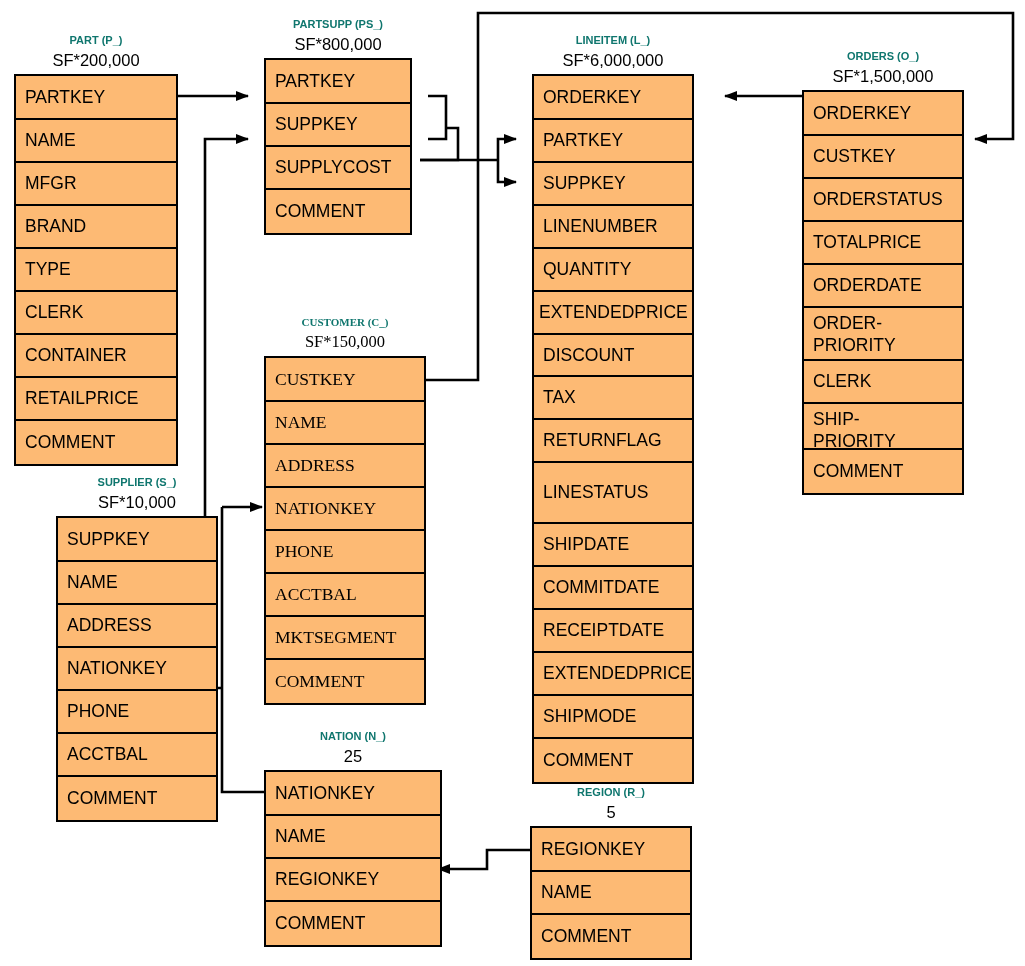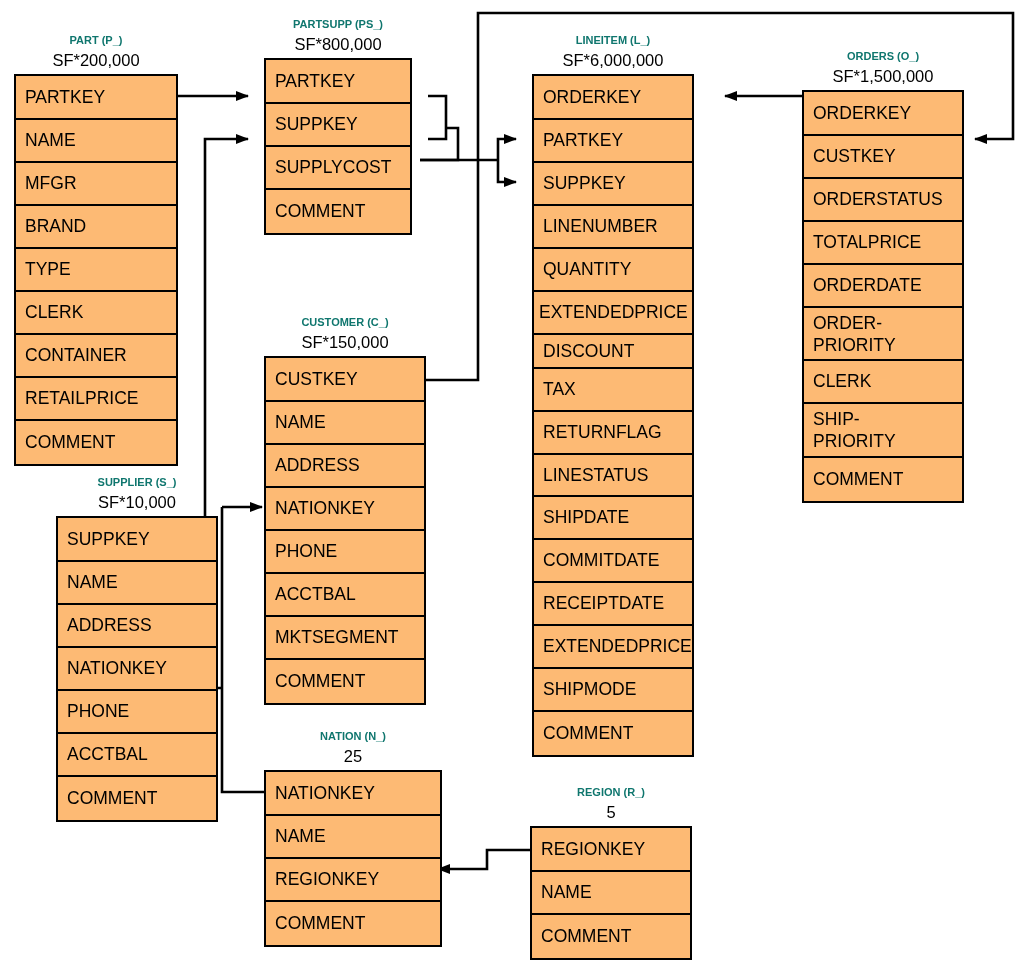--- a/index.html
+++ b/index.html
@@ -133,24 +133,24 @@
   <div class="table-block" style="left:532px; top:30px; width:162px;">
     <div class="tbl-title">LINEITEM (L_)</div>
     <div class="tbl-card">SF*6,000,000</div>
     <div class="tbl-box" style="margin-top:4px;">
       <div class="tbl-row" style="height:44px">ORDERKEY</div>
       <div class="tbl-row" style="height:43px">PARTKEY</div>
       <div class="tbl-row" style="height:43px">SUPPKEY</div>
       <div class="tbl-row" style="height:43px">LINENUMBER</div>
       <div class="tbl-row" style="height:43px">QUANTITY</div>
       <div class="tbl-row" style="height:43px; padding-left:5px">EXTENDEDPRICE</div>
-      <div class="tbl-row" style="height:34px">DISCOUNT</div>
+      <div class="tbl-row" style="height:42px">DISCOUNT</div>
       <div class="tbl-row" style="height:43px">TAX</div>
       <div class="tbl-row" style="height:43px">RETURNFLAG</div>
-      <div class="tbl-row" style="height:42px">LINESTATUS</div>
+      <div class="tbl-row" style="height:61px">LINESTATUS</div>
       <div class="tbl-row" style="height:43px">SHIPDATE</div>
       <div class="tbl-row" style="height:43px">COMMITDATE</div>
       <div class="tbl-row" style="height:43px">RECEIPTDATE</div>
       <div class="tbl-row" style="height:43px">EXTENDEDPRICE</div>
       <div class="tbl-row" style="height:43px">SHIPMODE</div>
       <div class="tbl-row" style="height:43px">COMMENT</div>
     </div>
   </div>
 
   <div class="table-block" style="left:802px; top:30px; width:162px;margin-top:16px;">
@@ -160,29 +160,29 @@
       <div class="tbl-row" style="height:44px">ORDERKEY</div>
       <div class="tbl-row" style="height:43px">CUSTKEY</div>
       <div class="tbl-row" style="height:43px">ORDERSTATUS</div>
       <div class="tbl-row" style="height:43px">TOTALPRICE</div>
       <div class="tbl-row" style="height:43px">ORDERDATE</div>
       <div class="tbl-row two-line" style="height:53px">
           <div>ORDER-</div>
           <div>PRIORITY</div>
         </div>
       <div class="tbl-row" style="height:43px">CLERK</div>
-      <div class="tbl-row two-line" style="height:54px">
+      <div class="tbl-row two-line" style="height:46px">
           <div>SHIP-</div>
           <div>PRIORITY</div>
         </div>
       <div class="tbl-row" style="height:43px">COMMENT</div>
     </div>
   </div>
 
-  <div class="table-block" style="left:264px; top:312px; width:162px;">
+  <div class="table-block" style="left:264px; top:312px; width:162px;font-family:Liberation Serif, serif;">
     <div class="tbl-title">CUSTOMER (C_)</div>
     <div class="tbl-card">SF*150,000</div>
     <div class="tbl-box" style="margin-top:4px;">
       <div class="tbl-row" style="height:44px">CUSTKEY</div>
       <div class="tbl-row" style="height:43px">NAME</div>
       <div class="tbl-row" style="height:43px">ADDRESS</div>
       <div class="tbl-row" style="height:43px">NATIONKEY</div>
       <div class="tbl-row" style="height:43px">PHONE</div>
       <div class="tbl-row" style="height:43px">ACCTBAL</div>
       <div class="tbl-row" style="height:43px">MKTSEGMENT</div>

